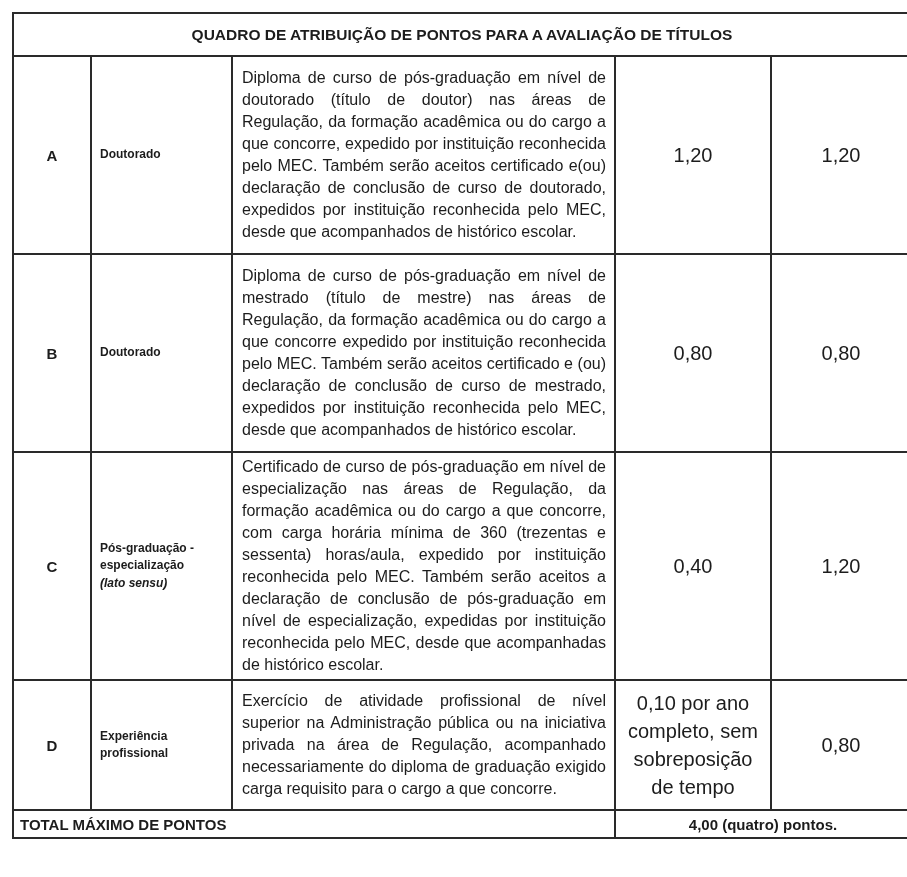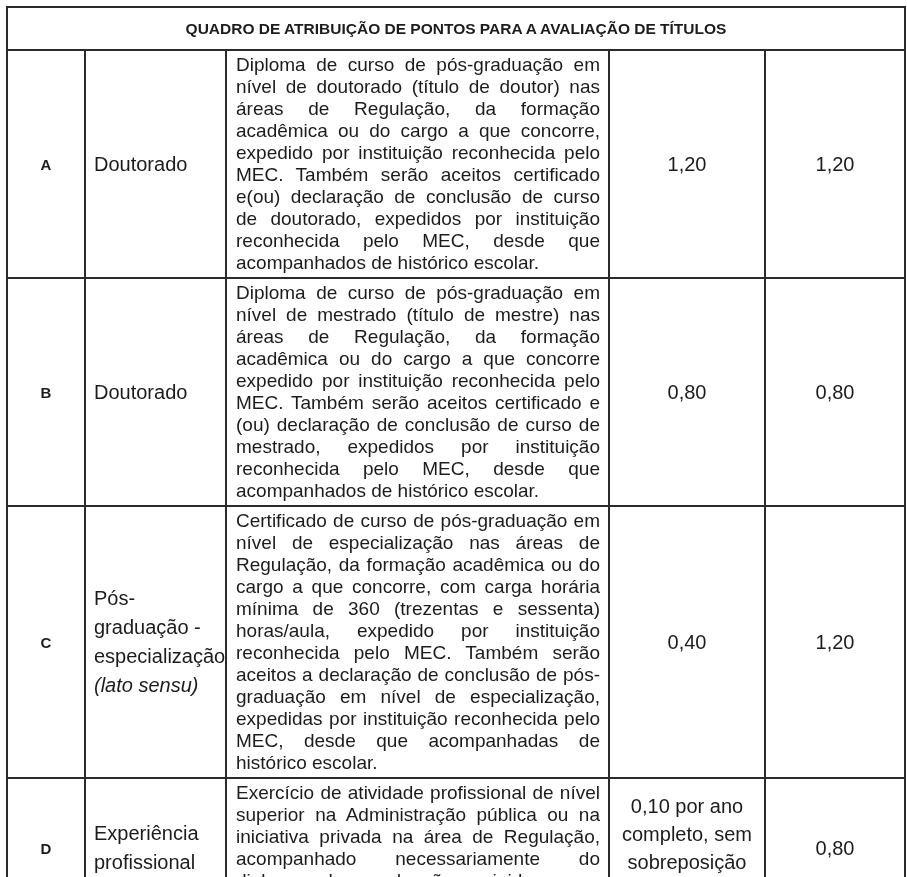--- a/index.html
+++ b/index.html
@@ -7,21 +7,21 @@
     margin: 0;
     padding: 0;
     background: #ffffff;
     font-family: "Liberation Sans", sans-serif;
     color: #1c1c1c;
   }
   .page {
     width: 907px;
     height: 877px;
     box-sizing: border-box;
-    padding: 6px;
+    padding: 12px;
     background: #ffffff;
   }
   table.score-table {
     border-collapse: collapse;
     table-layout: fixed;
     width: 898px;
     background: #ffffff;
   }
   table.score-table td, table.score-table th {
     border: 2px solid #2a2a2a;
@@ -46,33 +46,33 @@
     padding: 2px 4px;
   }
   .alinea-cell {
     text-align: center;
     vertical-align: middle;
     font-weight: bold;
     font-size: 15px;
   }
   .item-cell {
     vertical-align: middle;
-    font-weight: normal;
-    font-size: 20px;
+    font-weight: bold;
+    font-size: 12px;
     line-height: 1.45;
     padding: 2px 6px 2px 8px;
     text-align: left;
   }
   .item-note {
     display: block;
     font-style: italic;
   }
   .desc-cell {
     vertical-align: middle;
-    font-size: 19px;
+    font-size: 16px;
     line-height: 22px;
     text-align: justify;
     padding: 3px 8px 3px 9px;
   }
   .points-cell {
     text-align: center;
     vertical-align: middle;
     font-size: 20px;
     line-height: 1.4;
     padding: 2px 10px;

